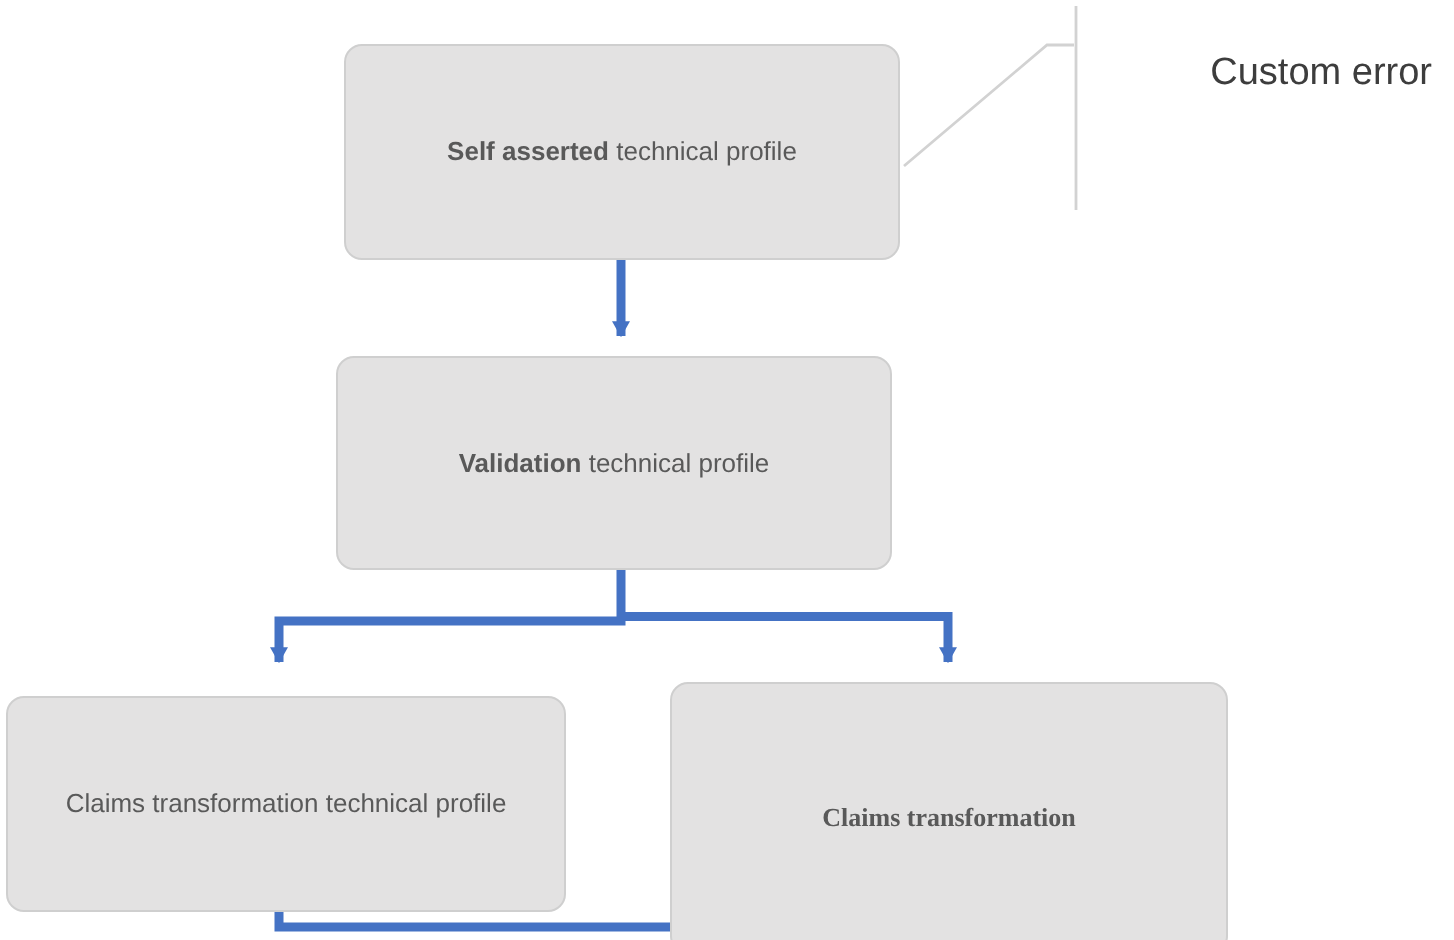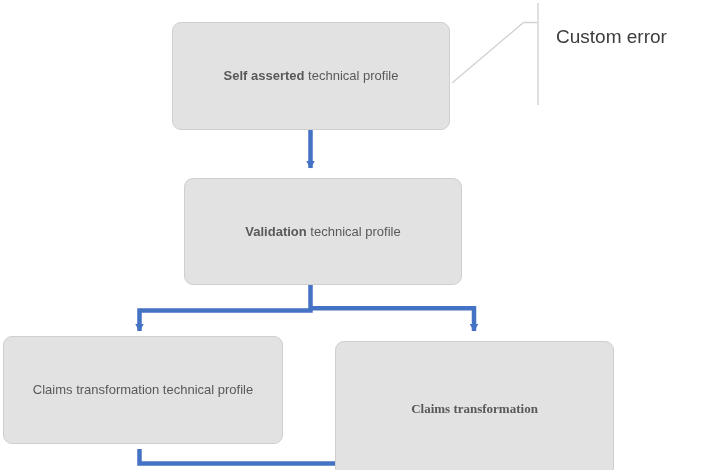--- a/index.html
+++ b/index.html
@@ -51,35 +51,35 @@
     font-weight: bold;
   }
   .reg {
     font-weight: normal;
   }
   
   #node-self-asserted {
     left: 172px; top: 22px; width: 278px; height: 108px;
   }
   #node-validation {
-    left: 184px; top: 178px; width: 278px; height: 107px;
+    left: 168px; top: 178px; width: 278px; height: 107px;
   }
   #node-claims-transformation-tp {
-    left: 3px; top: 336px; width: 280px; height: 108px;
+    left: 3px; top: 348px; width: 280px; height: 108px;
   }
   #node-claims-transformation {
     left: 335px; top: 341px; width: 279px; height: 136px; font-family: Liberation Serif, serif;
   }
   
   #callout-label {
     position: absolute;
     left: 556px;
     top: 24px;
     width: 160px;
-    text-align: left;
+    text-align: right;
     color: #3d3d3d;
     font-size: 19px;
     line-height: 1.42;
   }
 </style>
 </head>
 <body>
 
 <div id="diagram">
 

